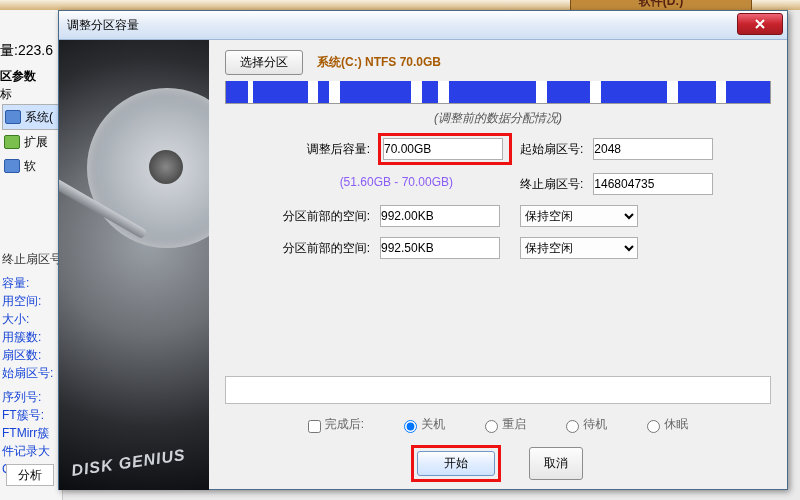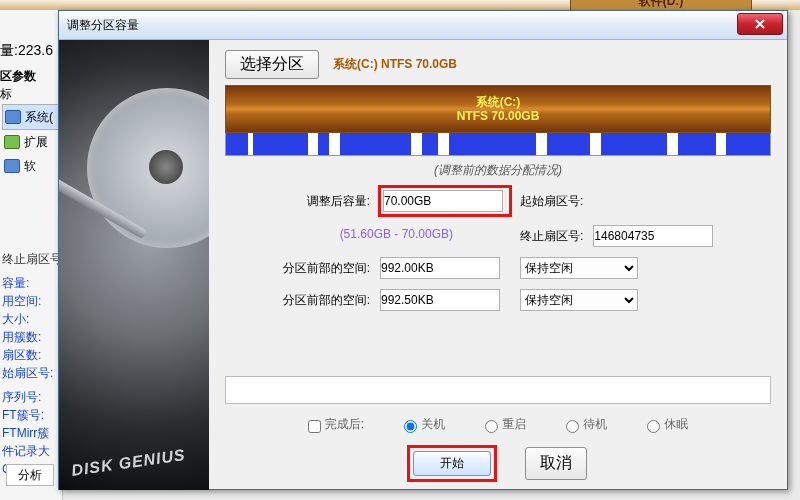--- a/index.html
+++ b/index.html
@@ -26,21 +26,21 @@
 .closebtn{position:absolute;right:4px;top:2px;width:44px;height:20px;background:linear-gradient(#e67,#c8232c 50%,#a81b22);border:1px solid #7a1217;border-radius:3px;display:flex;align-items:center;justify-content:center;}
 .closebtn svg{width:10px;height:10px;}
 .body{display:flex;height:calc(100% - 28px);}
 .leftimg{width:150px;height:100%;background:radial-gradient(circle at 60% 45%,#9aa0a7 0%,#6c6f74 35%,#2a2c30 70%,#0b0c0f 100%);position:relative;overflow:hidden;}
 .platter{position:absolute;left:28px;top:48px;width:160px;height:160px;border-radius:50%;background:radial-gradient(circle,#d7dbe0,#a9afb6 60%,#6b7076);box-shadow:inset 0 0 14px rgba(255,255,255,.6);}
 .hub{position:absolute;left:90px;top:110px;width:34px;height:34px;border-radius:50%;background:radial-gradient(circle,#888,#333);}
 .arm{position:absolute;left:-18px;top:130px;width:120px;height:10px;background:linear-gradient(#c9cdd2,#7f848a);transform:rotate(30deg);transform-origin:left center;border-radius:4px;}
 .dg-label{position:absolute;left:12px;bottom:18px;color:#cfd3d7;font-weight:bold;font-style:italic;letter-spacing:1px;font-size:16px;transform:rotate(-8deg);}
 .right{flex:1;padding:10px 16px 6px 16px;position:relative;}
 .toprow{display:flex;align-items:center;gap:14px;margin-bottom:6px;}
-.btn{background:linear-gradient(#fdfdfd,#e6e6e6);border:1px solid #8d8d8d;border-radius:3px;padding:3px 14px;font-size:16px;cursor:default;}
+.btn{background:linear-gradient(#fdfdfd,#e6e6e6);border:1px solid #8d8d8d;border-radius:3px;padding:3px 14px;font-size:12px;cursor:default;}
 .part-desc{color:#a85a00;font-weight:bold;}
 .bar-wrap{border:1px solid #7a5418;height:46px;background:linear-gradient(#77360a,#b56a1a 40%,#d98b2d 50%,#b56a1a 60%,#77360a);display:flex;align-items:center;justify-content:center;flex-direction:column;}
 .bar-wrap .t1{color:#fff35a;font-weight:bold;font-size:12px;line-height:14px;}
 .usage{height:22px;border:1px solid #999;border-top:none;position:relative;background:#fff;overflow:hidden;}
 .usage .stripe{position:absolute;top:0;bottom:0;background:#2a3fe6;}
 .hint{color:#555;text-align:center;margin:6px 0 8px;font-style:italic;}
 .form{display:grid;grid-template-columns:auto 130px auto 120px;row-gap:10px;column-gap:10px;align-items:center;justify-content:center;}
 .lbl{text-align:right;white-space:nowrap;}
 .inp{border:1px solid #b0b0b0;background:#fff;height:20px;padding:0 0;font-size:12px;width:118px;}
 .sel{border:1px solid #b0b0b0;background:#fdfdfd;height:22px;font-size:12px;width:118px;}
@@ -114,44 +114,41 @@
         <div class="platter"></div>
         <div class="hub"></div>
         <div class="arm"></div>
         <div class="dg-label">DISK GENIUS</div>
       </div>
       <div class="right">
         <div class="toprow">
           <button class="btn">选择分区</button>
           <span class="part-desc">系统(C:) NTFS 70.0GB</span>
         </div>
-        <div class="bar-wrap">
-          <div class="t1">系统(C:)</div>
-          <div class="t1">NTFS 70.00GB</div>
-        </div>
         <div class="usage">
           <div class="stripe" style="left:0;width:4%"></div>
           <div class="stripe" style="left:5%;width:10%"></div>
           <div class="stripe" style="left:17%;width:2%"></div>
           <div class="stripe" style="left:21%;width:13%"></div>
           <div class="stripe" style="left:36%;width:3%"></div>
           <div class="stripe" style="left:41%;width:16%"></div>
           <div class="stripe" style="left:59%;width:8%"></div>
           <div class="stripe" style="left:69%;width:12%"></div>
           <div class="stripe" style="left:83%;width:7%"></div>
           <div class="stripe" style="left:92%;width:8%"></div>
         </div>
         <div class="hint">(调整前的数据分配情况)</div>
 
         <div class="form">
           <span class="lbl">调整后容量:</span>
           <span class="red-box" style="display:inline-block;padding:3px;">
             <input class="inp" value="70.00GB" style="">
           </span>
           <span class="lbl">起始扇区号:</span>
+          <input class="inp" value="2048" style="">
 
           <span class="rangehint">(51.60GB - 70.00GB)</span>
           <span class="lbl">终止扇区号:</span>
           <input class="inp" value="146804735" style="">
 
           <span class="lbl">分区前部的空间:</span>
           <input class="inp" value="992.00KB" style="">
           <select class="sel" style="grid-column:3/span 2;">
             <option>保持空闲</option>
           </select>

